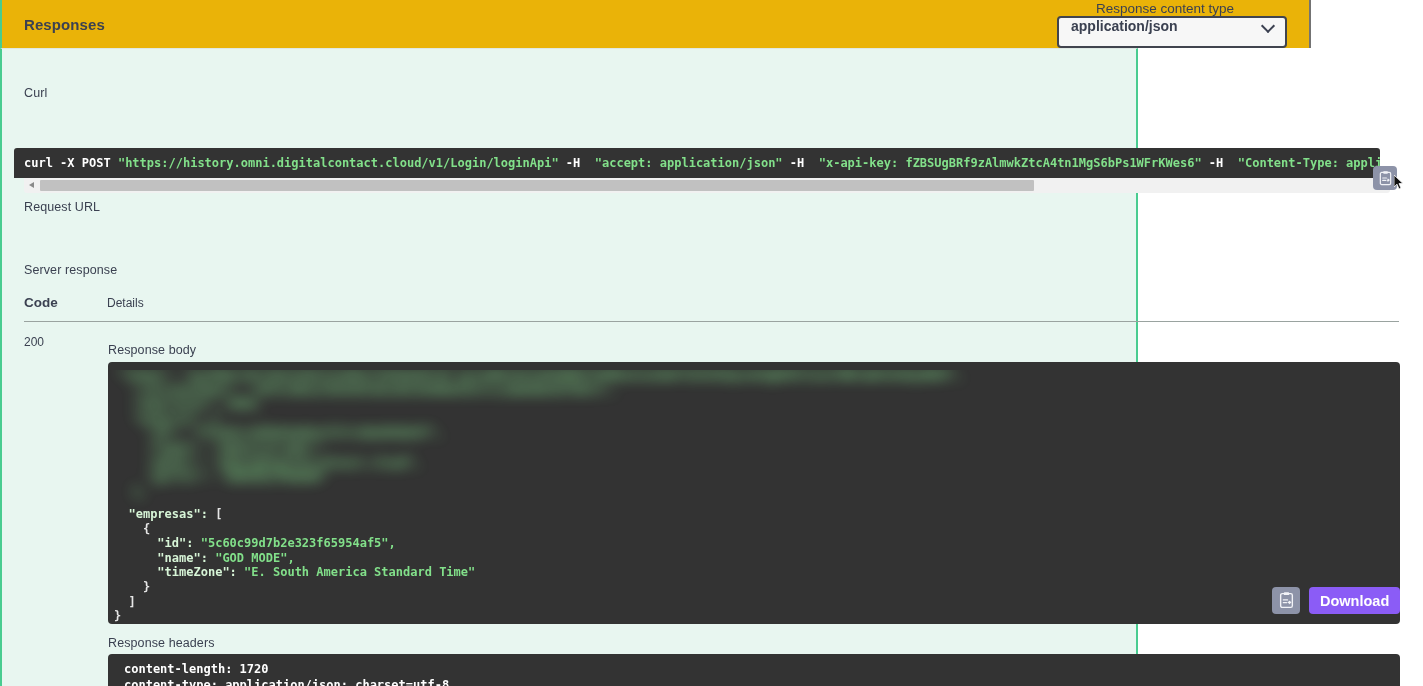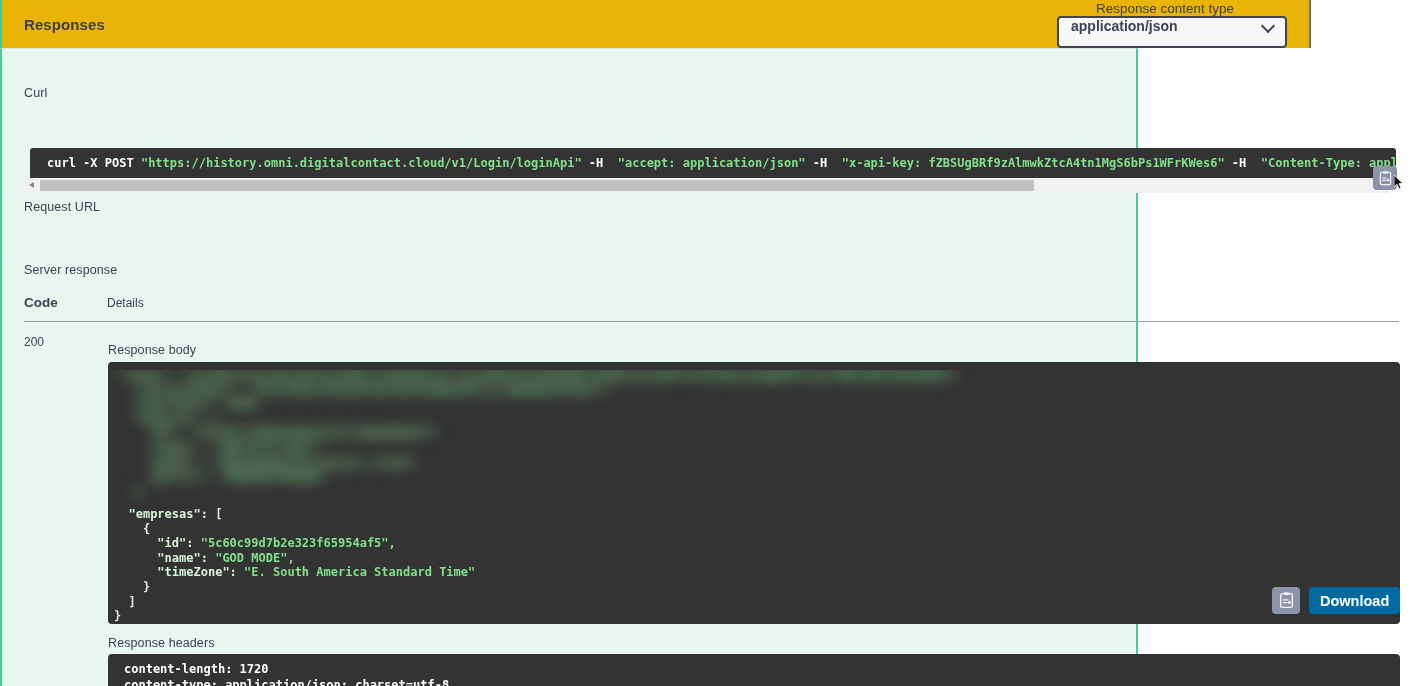--- a/index.html
+++ b/index.html
@@ -63,22 +63,22 @@
     overflow:hidden; white-space:pre;
   }
   .green { color:#82e08a; }
   .jkey  { color:#d7f5d7; }
   .jval  { color:#82e08a; }
   .jpunct{ color:#e6e6e6; }
 
   
   .curl-label { position:absolute; left:22px; top:37px; }
   .curl-box {
-    position:absolute; left:28px; top:99px; width:1366px; height:30px;
-    display:flex; align-items:center; padding-left:17px;
+    position:absolute; left:12px; top:99px; width:1366px; height:30px;
+    display:flex; align-items:center; padding-left:10px;
     border-radius:3px 3px 0 0;
   }
   .curl-scroll {
     position:absolute; left:22px; top:129px; width:1366px; height:15px;
     background:#f1f1f1; border-radius:0 0 3px 3px;
     display:flex; align-items:center;
   }
   .scroll-arrow{
     width:16px; height:15px; position:relative; flex:none;
   }
@@ -142,21 +142,21 @@
     white-space:pre;
   }
   .rb-actions{
     position:absolute; left:1270px; top:538px; display:flex; align-items:center; gap:9px;
   }
   .icon-btn{
     width:28px; height:27px; background:#8d93a8; border-radius:4px;
     display:flex; align-items:center; justify-content:center;
   }
   .dl-btn{
-    height:27px; background:#0369a1; border-radius:4px; color:#ffffff;
+    height:27px; background:#8b5cf6; border-radius:4px; color:#ffffff;
     font-size:14.5px; font-weight:bold; padding:0 11px;
     display:flex; align-items:center;
   }
 
   
   .rh-label { position:absolute; left:106px; top:587px; }
   .rh-box {
     position:absolute; left:106px; top:605px; width:1292px; height:43px;
     padding:7px 0 0 16px; border-radius:4px; line-height:16px;
   }

